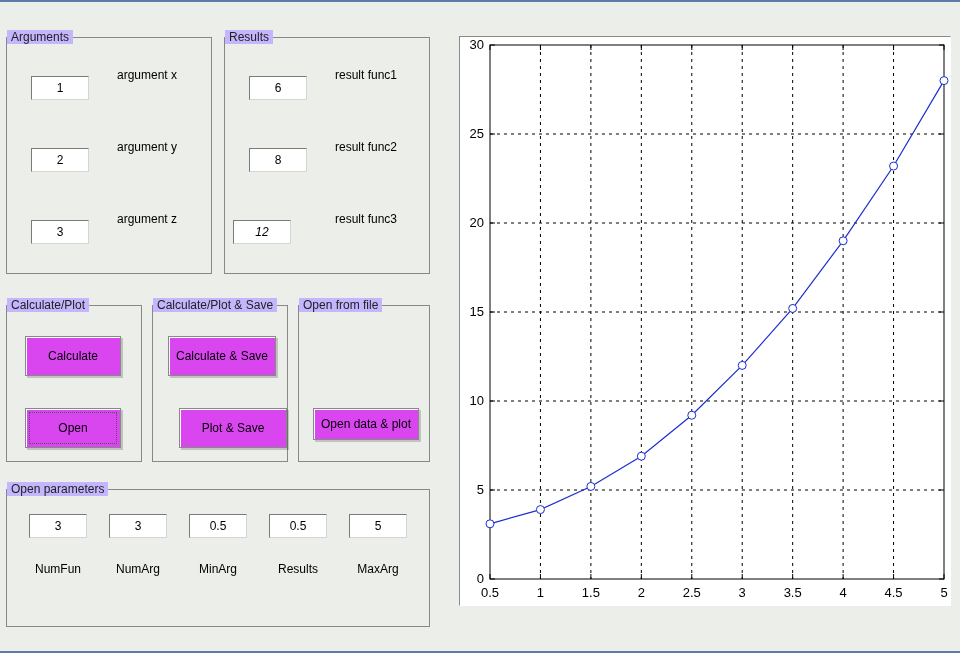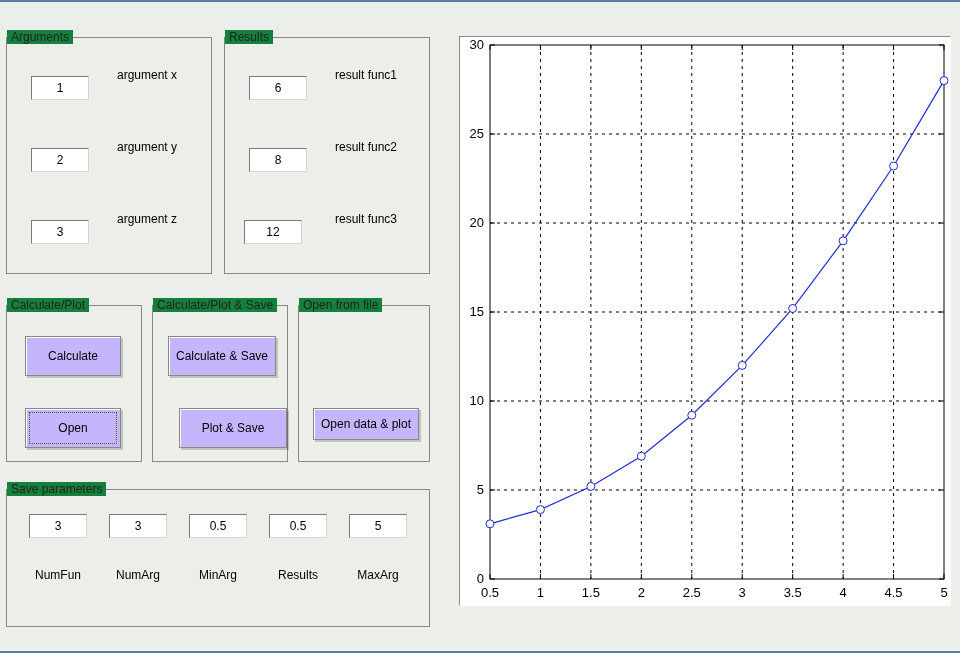--- a/index.html
+++ b/index.html
@@ -26,21 +26,21 @@
     border: 1px solid #888;
     background: #eceee9;
     box-sizing: border-box;
     padding: 0;
     margin: 0;
   }
   fieldset legend {
     padding: 0 4px;
     font-size: 12px;
     color: #222;
-    background: #15803d;
+    background: #c4b5fd;
   }
   .field-row {
     position: absolute;
     left: 0;
     width: 100%;
     height: 40px;
   }
   .text-input {
     position: absolute;
     width: 58px;
@@ -61,21 +61,21 @@
     position: absolute;
     font-size: 12px;
     color: #000;
     text-align: right;
   }
   .btn {
     position: absolute;
     box-sizing: border-box;
     text-align: center;
     font-size: 12px;
-    background: #c4b5fd;
+    background: #d946ef;
     border: 1px solid #888;
     box-shadow: inset 1px 1px 0 #fff, 2px 2px 0 rgba(0,0,0,0.18);
     cursor: pointer;
     line-height: normal;
     padding: 8px 2px;
   }
   .btn-focused {
     outline: 1px dotted #555;
     outline-offset: -5px;
   }
@@ -124,21 +124,21 @@
     top: 18px;
     width: 70px;
     text-align: center;
   }
   .pp-col .text-input {
     position: relative;
     display: inline-block;
     left: auto;
   }
   .pp-col .pp-label {
-    margin-top: 30px;
+    margin-top: 24px;
     font-size: 12px;
   }
 </style>
 </head>
 <body>
 
 <div class="app">
 
   <fieldset style="left:6px; top:28px; width:206px; height:244px;">
     <legend>Arguments</legend>
@@ -160,21 +160,21 @@
     <legend>Results</legend>
     <div class="field-row" style="top:32px;">
       <input class="text-input" style="left: 24px;" value="6">
       <span class="static-label" style="left:110px; top:-8px;">result func1</span>
     </div>
     <div class="field-row" style="top:104px;">
       <input class="text-input" style="left: 24px;" value="8">
       <span class="static-label" style="left:110px; top:-8px;">result func2</span>
     </div>
     <div class="field-row" style="top:176px;">
-      <input class="text-input" style="left: 19px;" value="12">
+      <input class="text-input" style="left: 8px; font-style: italic;" value="12">
       <span class="static-label" style="left:110px; top:-8px;">result func3</span>
     </div>
   </fieldset>
 
   <fieldset style="left:6px; top:296px; width:136px; height:164px;">
     <legend>Calculate/Plot</legend>
     <button class="btn" style="left:18px; top:24px; width:96px; height:40px;">Calculate</button>
     <button class="btn btn-focused" style="left:18px; top:96px; width:96px; height:40px;">Open</button>
   </fieldset>
 
@@ -183,21 +183,21 @@
     <button class="btn" style="left:15px; top:24px; width:108px; height:40px;">Calculate &amp; Save</button>
     <button class="btn" style="left:26px; top:96px; width:108px; height:40px;text-align:center;">Plot &amp; Save</button>
   </fieldset>
 
   <fieldset style="left:298px; top:296px; width:132px; height:164px;">
     <legend>Open from file</legend>
     <button class="btn" style="left:14px; top:96px; width:106px; height:32px;">Open data &amp; plot</button>
   </fieldset>
 
   <fieldset style="left:6px; top:480px; width:424px; height:145px;">
-    <legend>Save parameters</legend>
+    <legend>Open parameters</legend>
     <div class="pp-col" style="left:16px;">
       <input class="text-input" value="3" style="">
       <div class="pp-label">NumFun</div>
     </div>
     <div class="pp-col" style="left:96px;">
       <input class="text-input" value="3" style="">
       <div class="pp-label">NumArg</div>
     </div>
     <div class="pp-col" style="left:176px;">
       <input class="text-input" value="0.5" style="">

